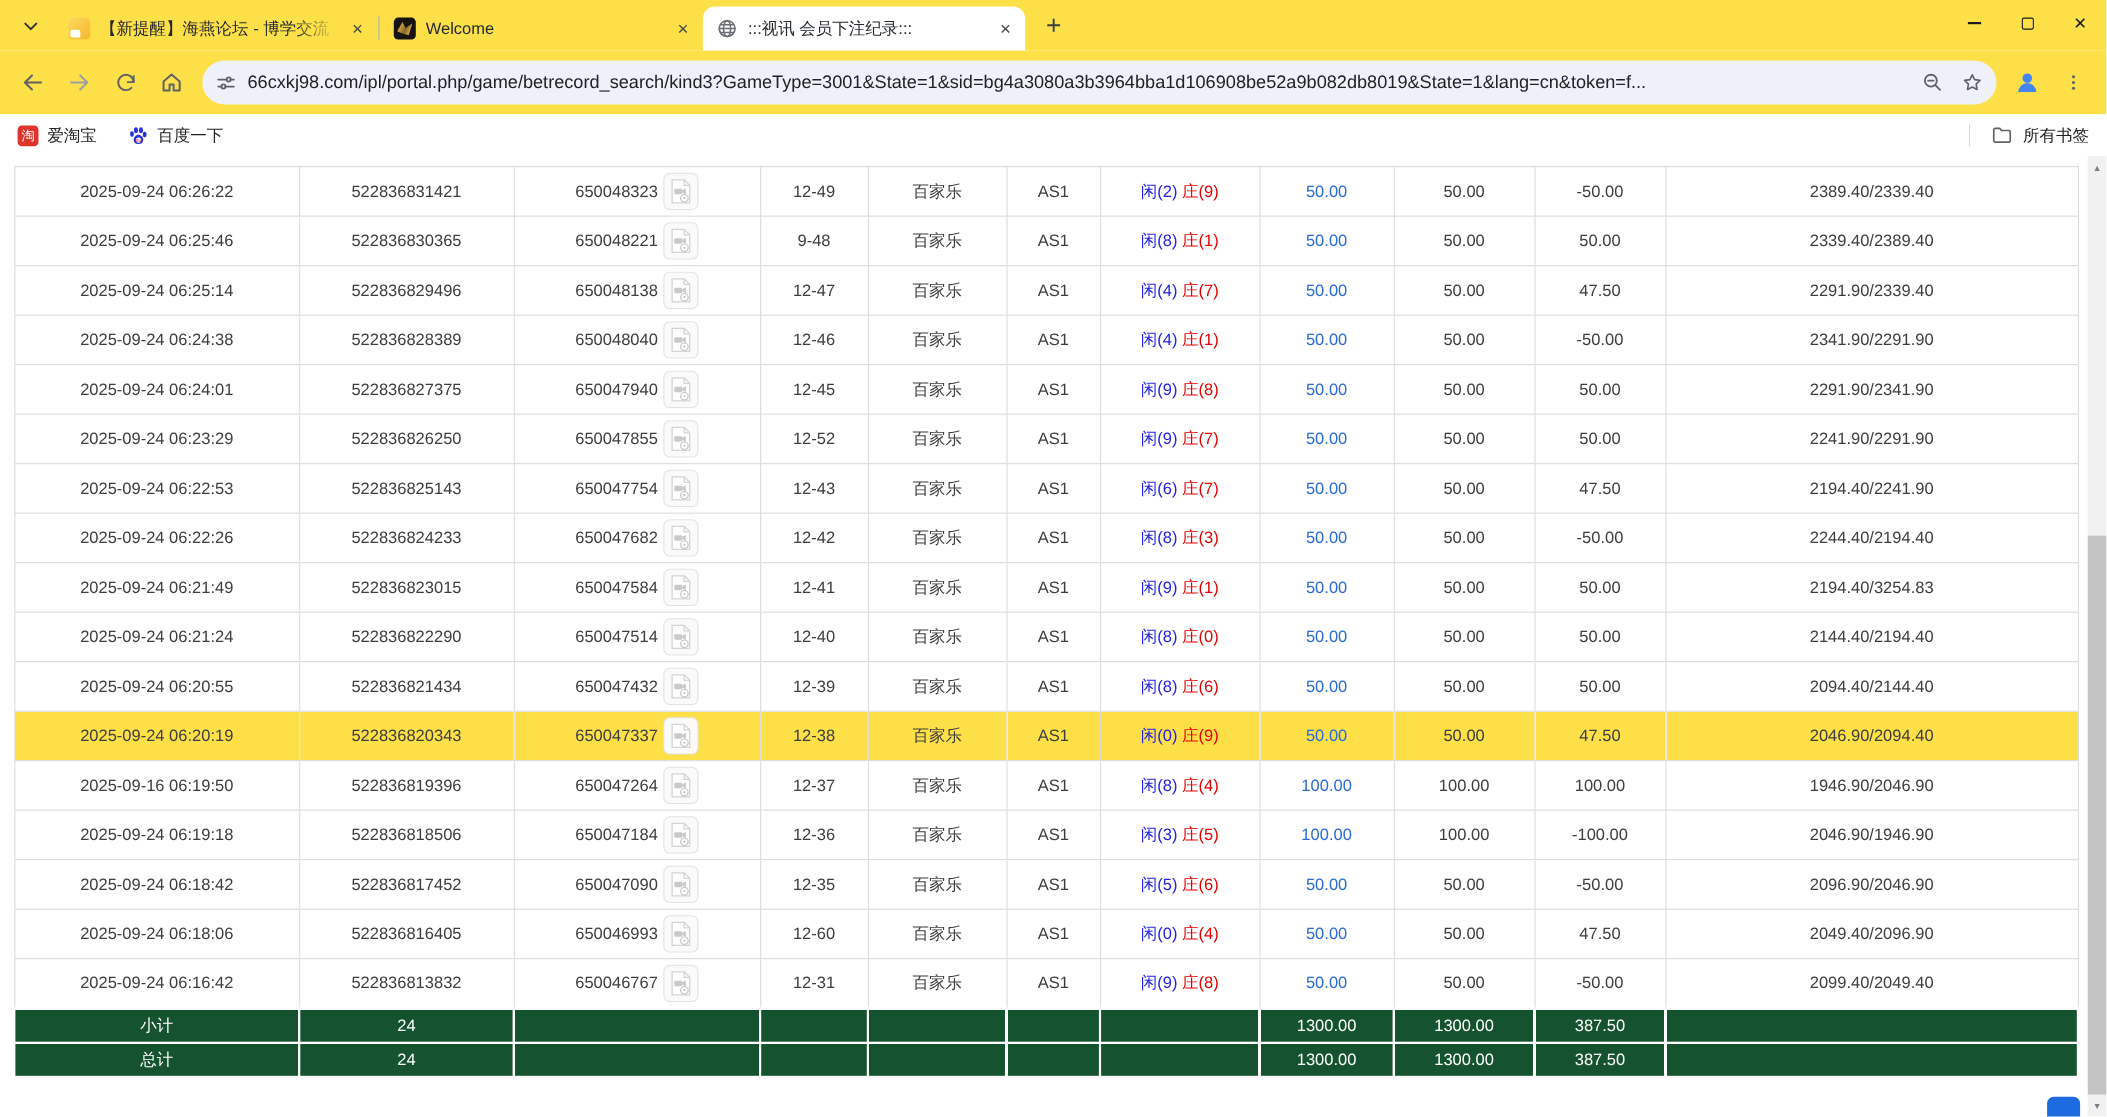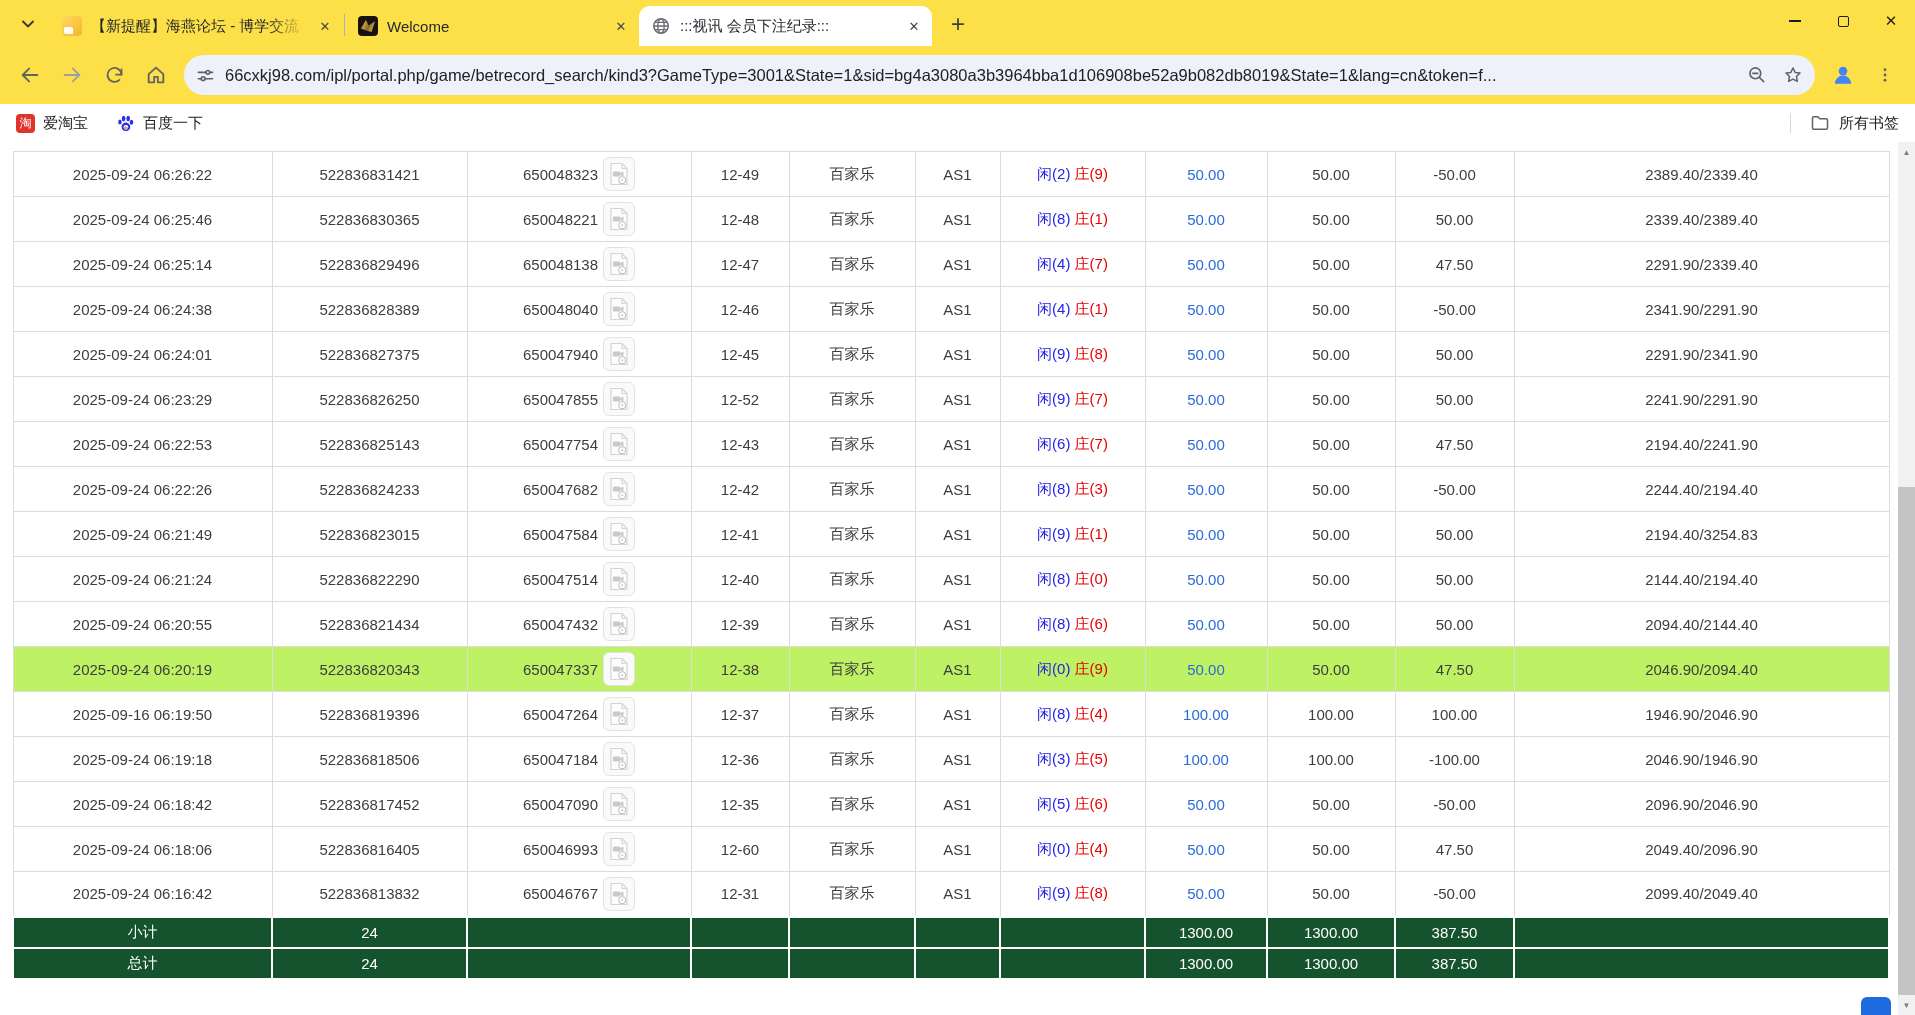--- a/index.html
+++ b/index.html
@@ -47,21 +47,21 @@
   .bm{display:flex;align-items:center;gap:8px;cursor:pointer}
   .bm-ico-taobao{width:19px;height:19px;background:#e0342b;border-radius:4px;color:#fff;font-size:12px;
     display:flex;align-items:center;justify-content:center}
   .bm-right{margin-left:auto;display:flex;align-items:flex-end;gap:9px}
   .bm-divider{width:1px;height:20px;background:#d5d8dd;margin-right:10px}
   
   .content{position:relative;height:873px;background:#fff}
   table.bets{position:absolute;left:12px;top:9px;width:1876px;border-collapse:collapse;table-layout:fixed}
   .bets td{border:1px solid #dcdcdc;height:45px;text-align:center;font-size:15px;color:#3d3d3d;
     padding:0;white-space:nowrap;overflow:hidden;background:#fff}
-  tr.highlight td{background:#bef264}
+  tr.highlight td{background:#fde047}
   .player{color:#2323e8}
   .banker{color:#e60000}
   .bet-link{color:#2b6bd8;cursor:pointer;text-decoration:none}
   .neg{color:#e60000}
   .gameno-wrap{display:inline-flex;align-items:center;gap:5px;vertical-align:middle}
   .video-btn{width:32px;height:34px;border:1px solid #e3e3e3;background:#fafafa;border-radius:6px;
     display:inline-flex;align-items:center;justify-content:center;padding:0;cursor:pointer}
   td.foot{background:#14532d;border:2px solid #fff;color:#fff;height:31px;font-size:15px}
   
   .scrollbar{position:absolute;right:0;top:0;width:17px;height:873px;background:#f1f1f1}
@@ -270,21 +270,21 @@
             <path d="M3 1.5h11l5 5v16H3z" fill="#fdfdfd" stroke="#d4d4d4" stroke-width="1.2"></path>
             <path d="M14 1.5v5h5" fill="none" stroke="#d4d4d4" stroke-width="1.2"></path>
             <rect x="5" y="9.5" width="7.2" height="5" rx="1" fill="#c9c9c9"></rect>
             <path d="M12.2 11l3.3-1.6v5.2l-3.3-1.6z" fill="#c9c9c9"></path>
             <circle cx="14.2" cy="18.2" r="3.4" fill="#fff" stroke="#c3c3c3" stroke-width="1.1"></circle>
             <circle cx="14.2" cy="18.2" r="1" fill="#c3c3c3"></circle>
           </svg>
         </button>
       </span>
     </td>
-    <td>12-48</td>
+    <td>9-48</td>
     <td>百家乐</td>
     <td>AS1</td>
     <td>
       <span class="player">闲(8)</span>
       <span class="banker">庄(1)</span>
     </td>
     <td>
       <a class="bet-link">50.00</a>
     </td>
     <td>50.00</td>

